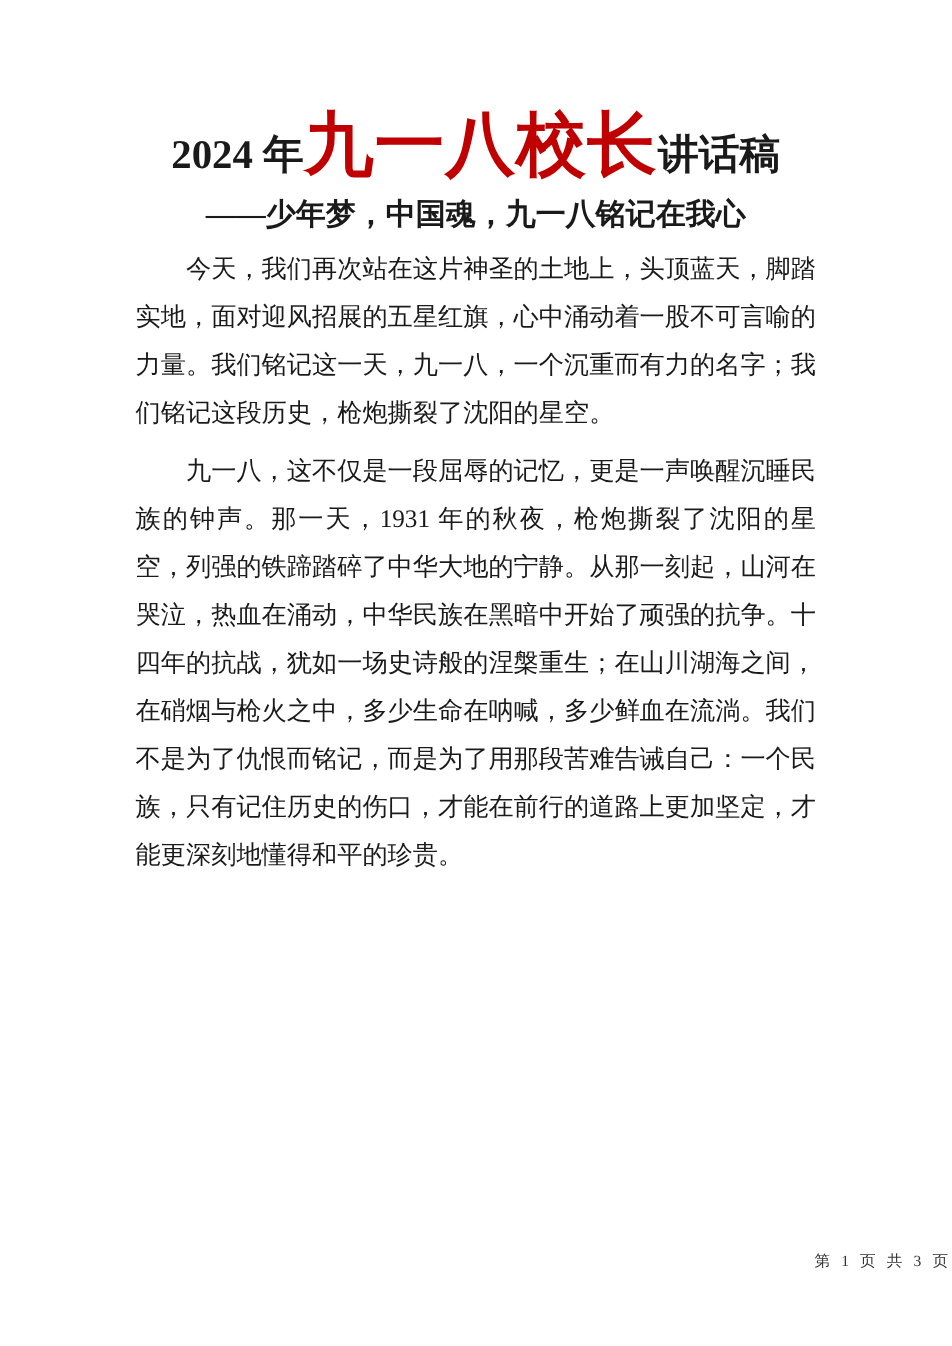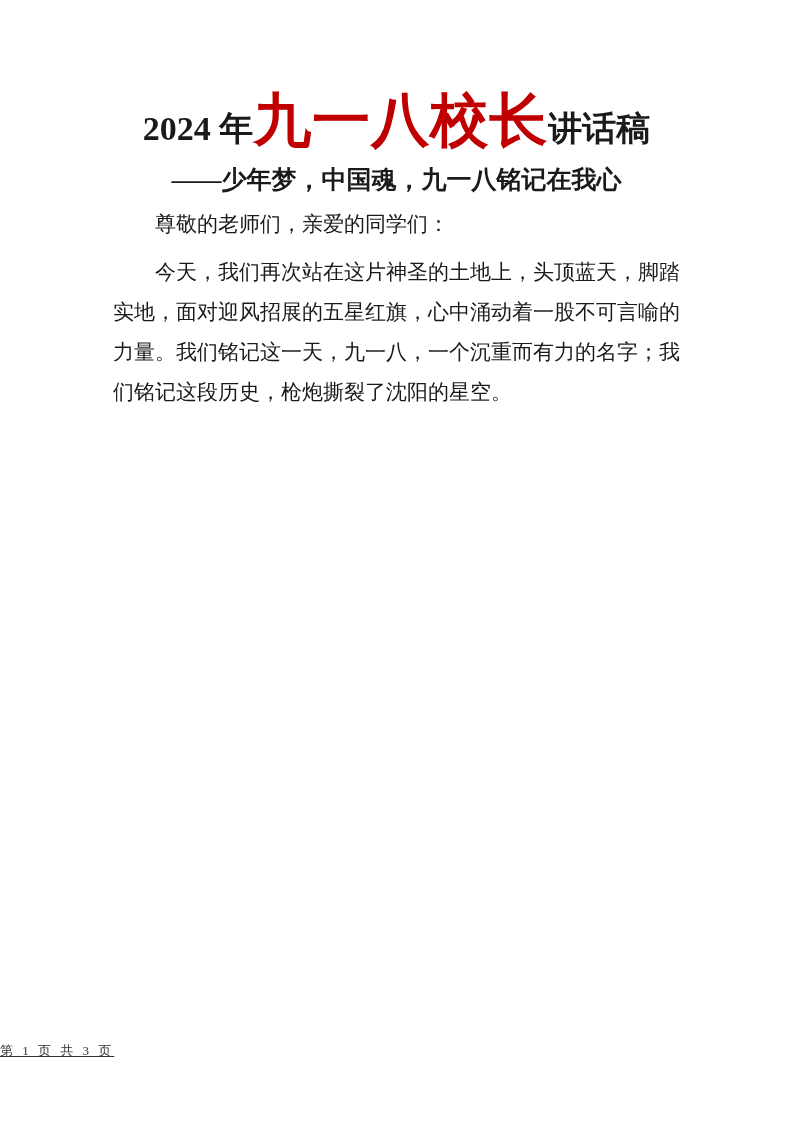--- a/index.html
+++ b/index.html
@@ -49,38 +49,37 @@
     line-height: 40px;
     text-align: justify;
     text-indent: 2em;
     margin: 0 0 8px 0;
   }
   .page-footer {
     position: absolute;
     left: 0;
     right: 0;
     bottom: 62px;
-    text-align: left;
+    text-align: right;
     font-size: 13px;
     letter-spacing: 3px;
     color: #333333;
-    text-decoration: underline;
   }
 </style>
 </head>
 <body>
 
 <div class="page">
 
   <h1 class="title-line">
     <span class="title-prefix">2024 年</span><span class="title-highlight">九一八校长</span><span class="title-suffix">讲话稿</span>
   </h1>
 
   <div class="subtitle">——少年梦，中国魂，九一八铭记在我心</div>
 
   <div class="body-text">
-    <p>尊敬的老师们，亲爱的同学们：</p>
     <p>今天，我们再次站在这片神圣的土地上，头顶蓝天，脚踏实地，面对迎风招展的五星红旗，心中涌动着一股不可言喻的力量。我们铭记这一天，九一八，一个沉重而有力的名字；我们铭记这段历史，枪炮撕裂了沈阳的星空。</p>
+    <p>九一八，这不仅是一段屈辱的记忆，更是一声唤醒沉睡民族的钟声。那一天，1931 年的秋夜，枪炮撕裂了沈阳的星空，列强的铁蹄踏碎了中华大地的宁静。从那一刻起，山河在哭泣，热血在涌动，中华民族在黑暗中开始了顽强的抗争。十四年的抗战，犹如一场史诗般的涅槃重生；在山川湖海之间，在硝烟与枪火之中，多少生命在呐喊，多少鲜血在流淌。我们不是为了仇恨而铭记，而是为了用那段苦难告诫自己：一个民族，只有记住历史的伤口，才能在前行的道路上更加坚定，才能更深刻地懂得和平的珍贵。</p>
   </div>
 
   <div class="page-footer">第 1 页 共 3 页</div>
 
 </div>
 
 </body></html>

